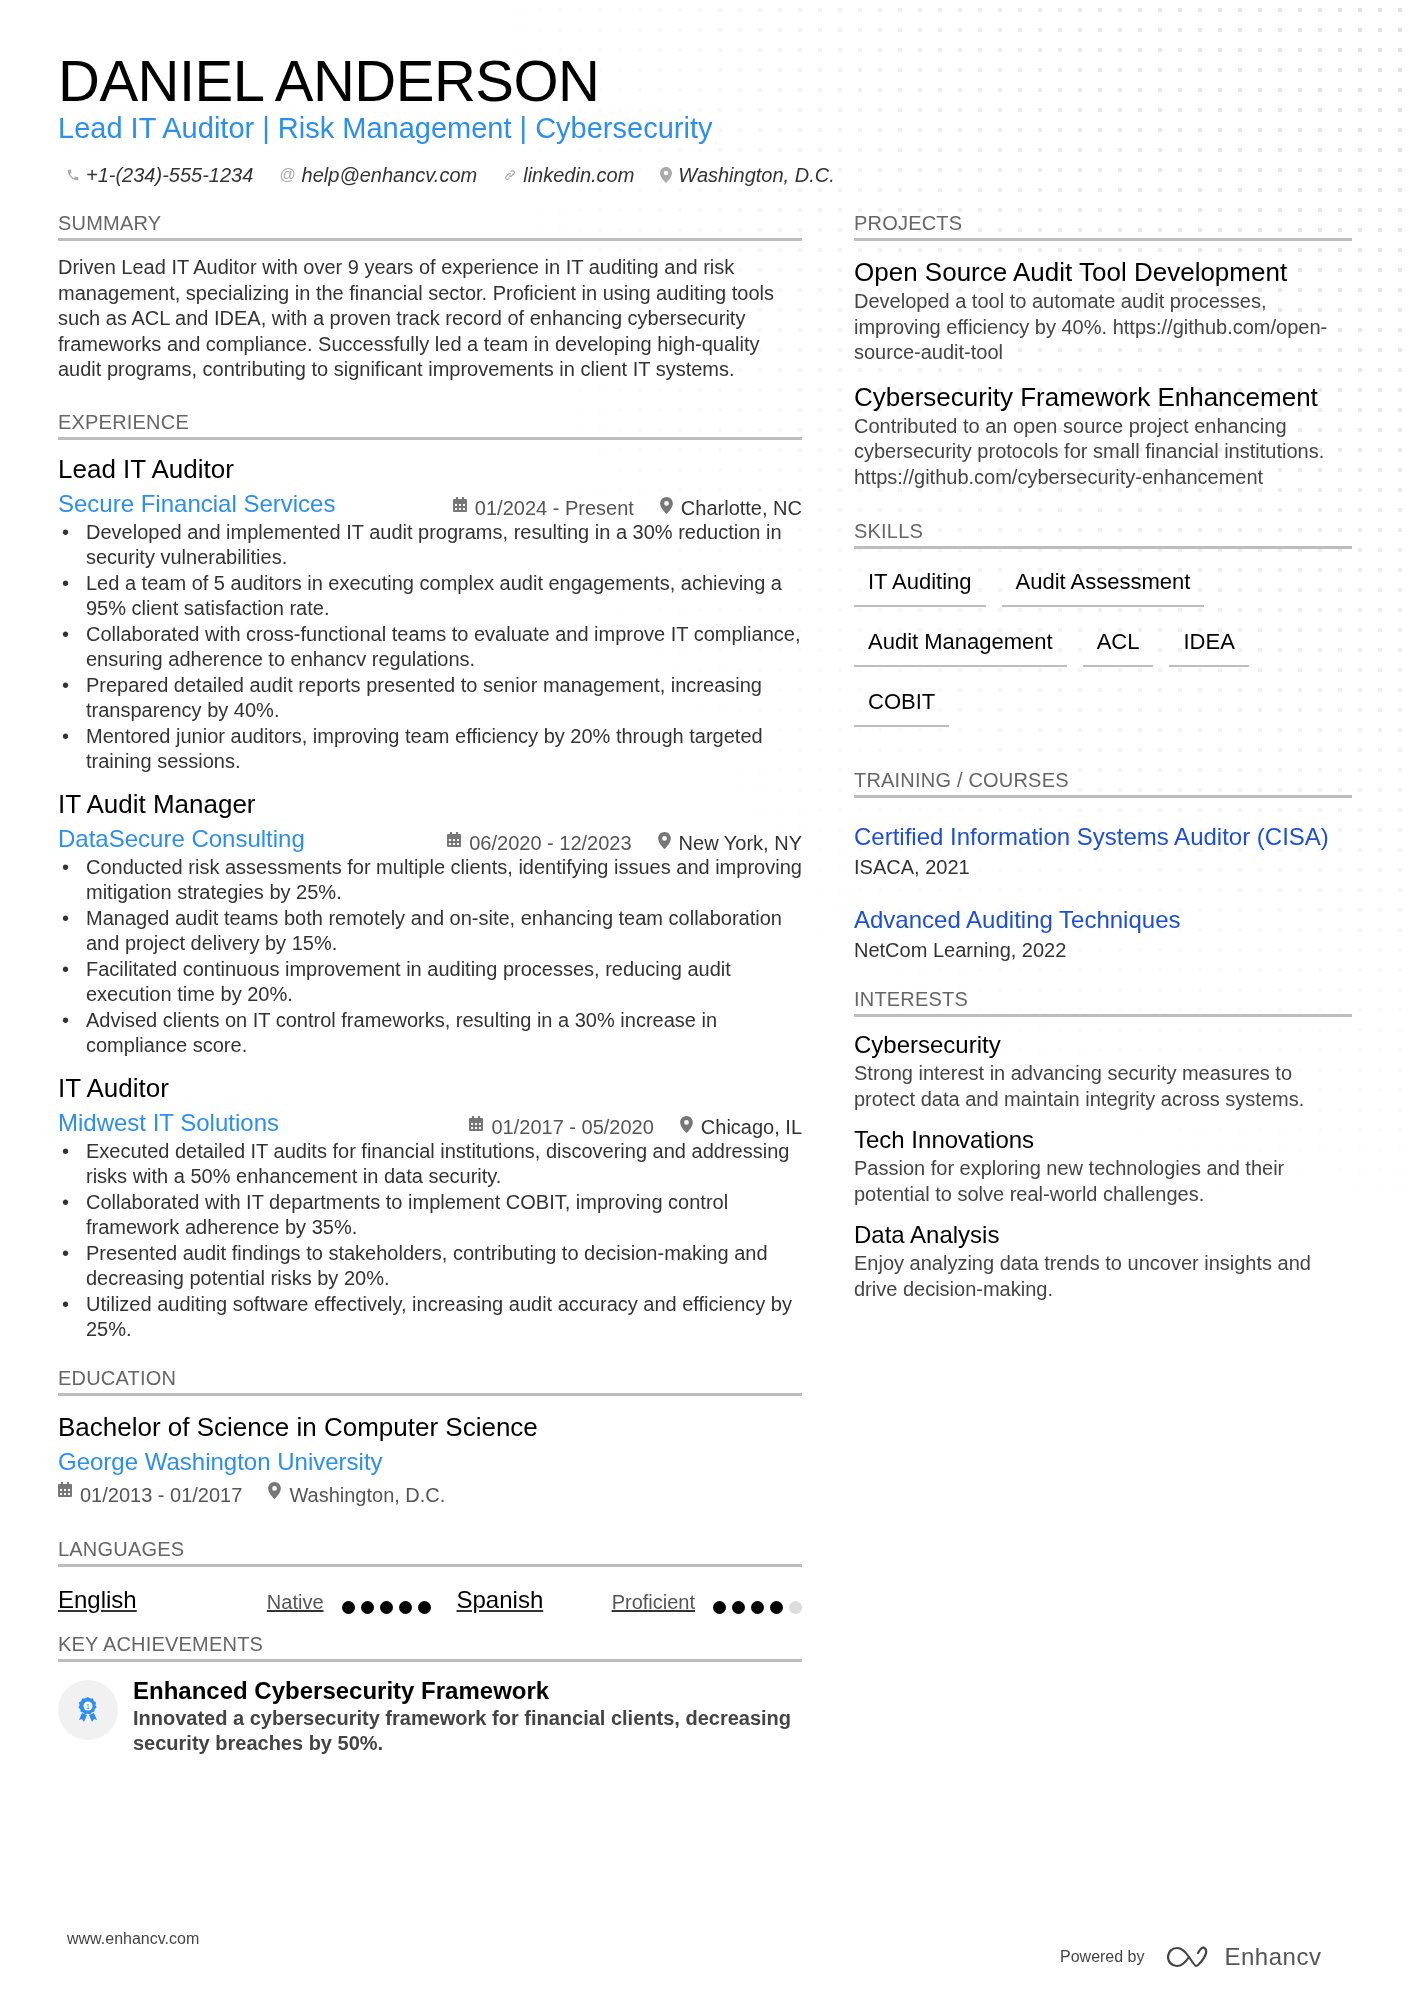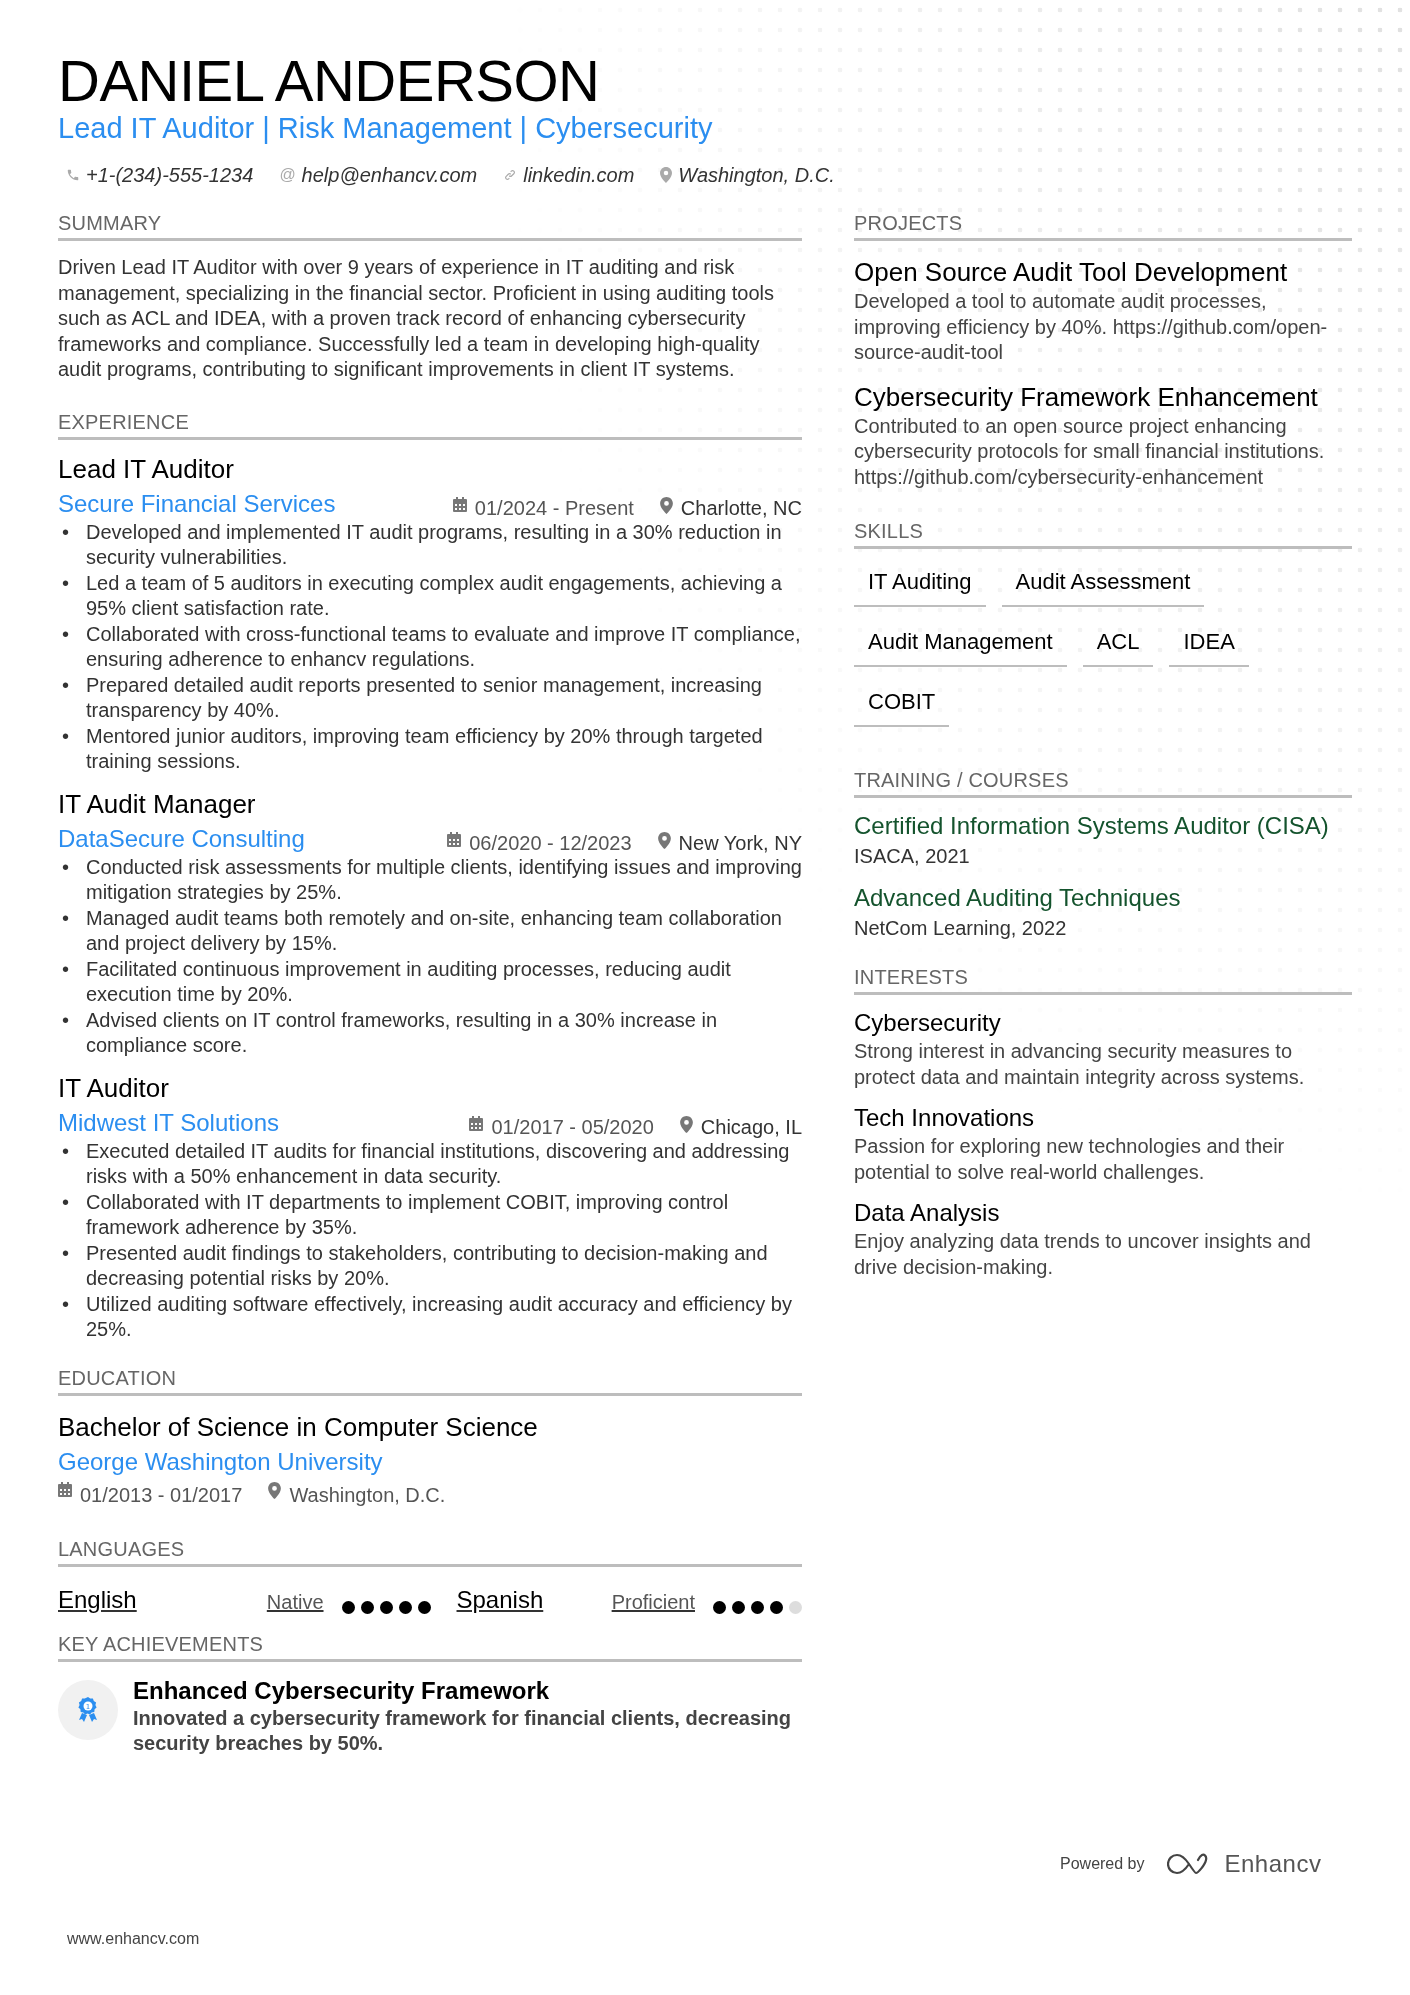--- a/index.html
+++ b/index.html
@@ -61,28 +61,28 @@
   .ach-body { margin-left: 15px; font-weight: bold; }
   .ach-title { font-size: 24px; color: #000; line-height: 30px; }
   .ach-desc { font-size: 20px; color: #444; line-height: 25.5px; }
 
   .proj-title { font-size: 26px; color: #000; line-height: 34px; margin-top: 14px; }
   .proj-desc { font-size: 20px; color: #444; line-height: 25.5px; margin-top: 0; }
 
   .skills { display: flex; flex-wrap: wrap; gap: 20px 16px; margin-top: 18px; width: 420px; }
   .skill { font-size: 22px; color: #000; padding: 0 14px 8px 14px; border-bottom: 2px solid #bdbdbd; line-height: 30px; }
 
-  .course-title { font-size: 24px; color: #14532d; line-height: 32px; margin-top: 12px; }
+  .course-title { font-size: 24px; color: #1d4ed8; line-height: 32px; margin-top: 23px; }
   .course-sub { font-size: 20px; color: #333; line-height: 28px; }
 
   .int-title { font-size: 24px; color: #000; line-height: 32px; margin-top: 12px; }
   .int-desc { font-size: 20px; color: #444; line-height: 25.5px; }
 
   .footer-left { left: 67px; top: 1930px; font-size: 16px; color: #444; }
-  .footer-right { left: 1060px; top: 1850px; display: flex; align-items: center; gap: 22px; }
+  .footer-right { left: 1060px; top: 1943px; display: flex; align-items: center; gap: 22px; }
   .powered { font-size: 16px; color: #444; }
   .brand { display: flex; align-items: center; gap: 10px; font-size: 24px; color: #555; letter-spacing: 0.5px; }
 </style>
 </head>
 <body>
 
 <div class="dots"></div>
 
 <div class="abs name">DANIEL ANDERSON</div>
 <div class="abs subtitle">Lead IT Auditor | Risk Management | Cybersecurity</div>

